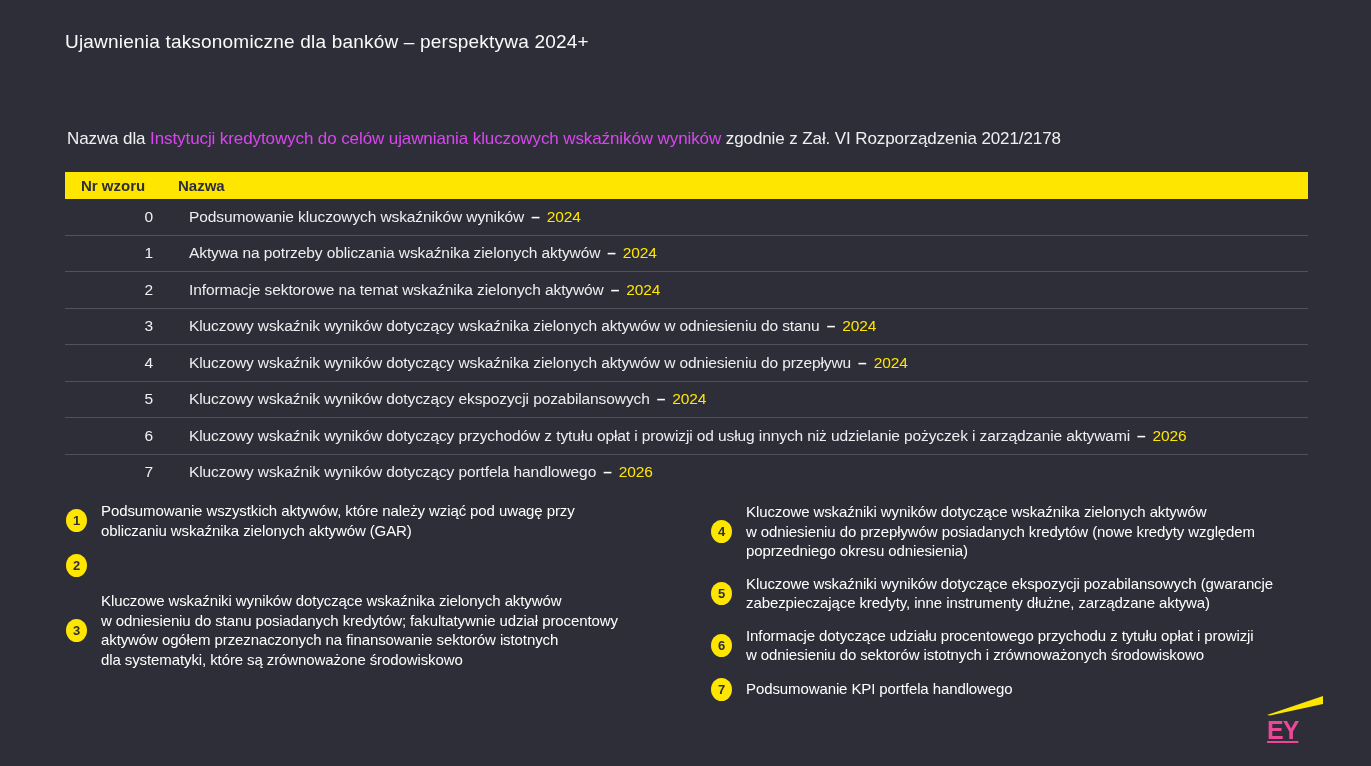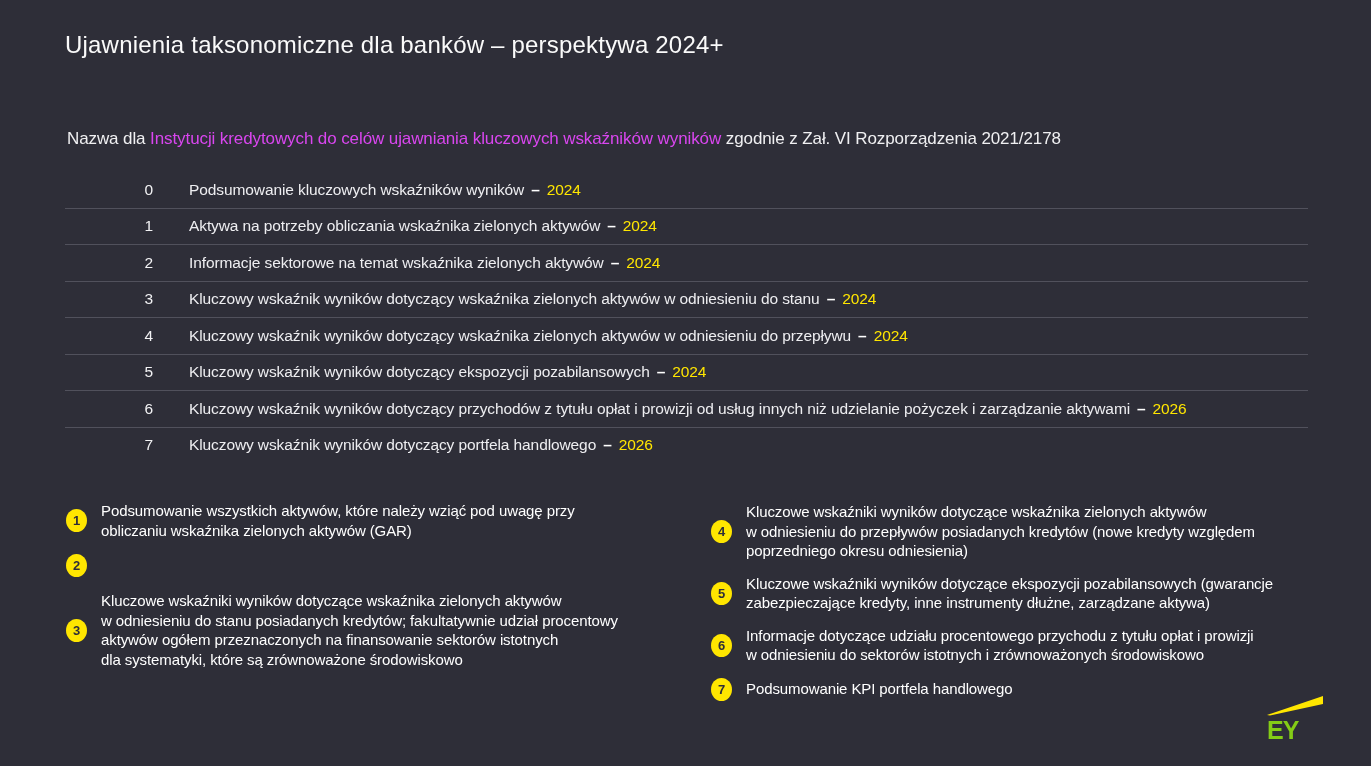--- a/index.html
+++ b/index.html
@@ -8,21 +8,21 @@
     background:#1e1e26;
   }
   .slide {
     position:relative;
     width:1371px; height:766px;
     background:#2e2e38;
     overflow:hidden;
   }
   .title {
     position:absolute; left:65px; top:31px;
-    font-size:24px; font-weight:400; color:#fafafa;
+    font-size:19px; font-weight:400; color:#fafafa;
     letter-spacing:0.2px;
   }
   .subtitle {
     position:absolute; left:67px; top:129px;
     font-size:17px; color:#f0f0f2; letter-spacing:-0.1px;
   }
   .subtitle .hl { color:#d946ef; }
 
   
   .ftable {
@@ -67,34 +67,38 @@
     white-space:pre-line; letter-spacing:-0.1px;
   }
 
   
   .ey-logo {
     position:absolute; left:1267px; top:696px;
     display:flex; flex-direction:column; width:58px;
   }
   .ey-logo svg { display:block; }
   .ey-text {
-    font-size:25px; font-weight:700; color:#84cc16;
-    line-height:1; letter-spacing:-1px; margin-top:2px;
+    font-size:25px; font-weight:700; color:#ec4899;
+    line-height:1; letter-spacing:-1px; margin-top:2px;text-decoration:underline;
   }
 </style>
 </head>
 <body>
 
 <div class="slide">
 
   <div class="title">Ujawnienia taksonomiczne dla banków – perspektywa 2024+</div>
 
   <div class="subtitle"><span>Nazwa dla </span><span class="hl">Instytucji kredytowych do celów ujawniania kluczowych wskaźników wyników</span><span> zgodnie z Zał. VI Rozporządzenia 2021/2178</span></div>
 
   <div class="ftable">
+    <div class="t-header">
+      <span class="t-h-nr">Nr wzoru</span>
+      <span class="t-h-name">Nazwa</span>
+    </div>
 
     <div class="t-row">
       <span class="t-nr">0</span>
       <span class="t-name">Podsumowanie kluczowych wskaźników wyników</span>
       <span class="t-sep">–</span>
       <span class="t-year">2024</span>
     </div>
     <div class="t-row">
       <span class="t-nr">1</span>
       <span class="t-name">Aktywa na potrzeby obliczania wskaźnika zielonych aktywów</span>

